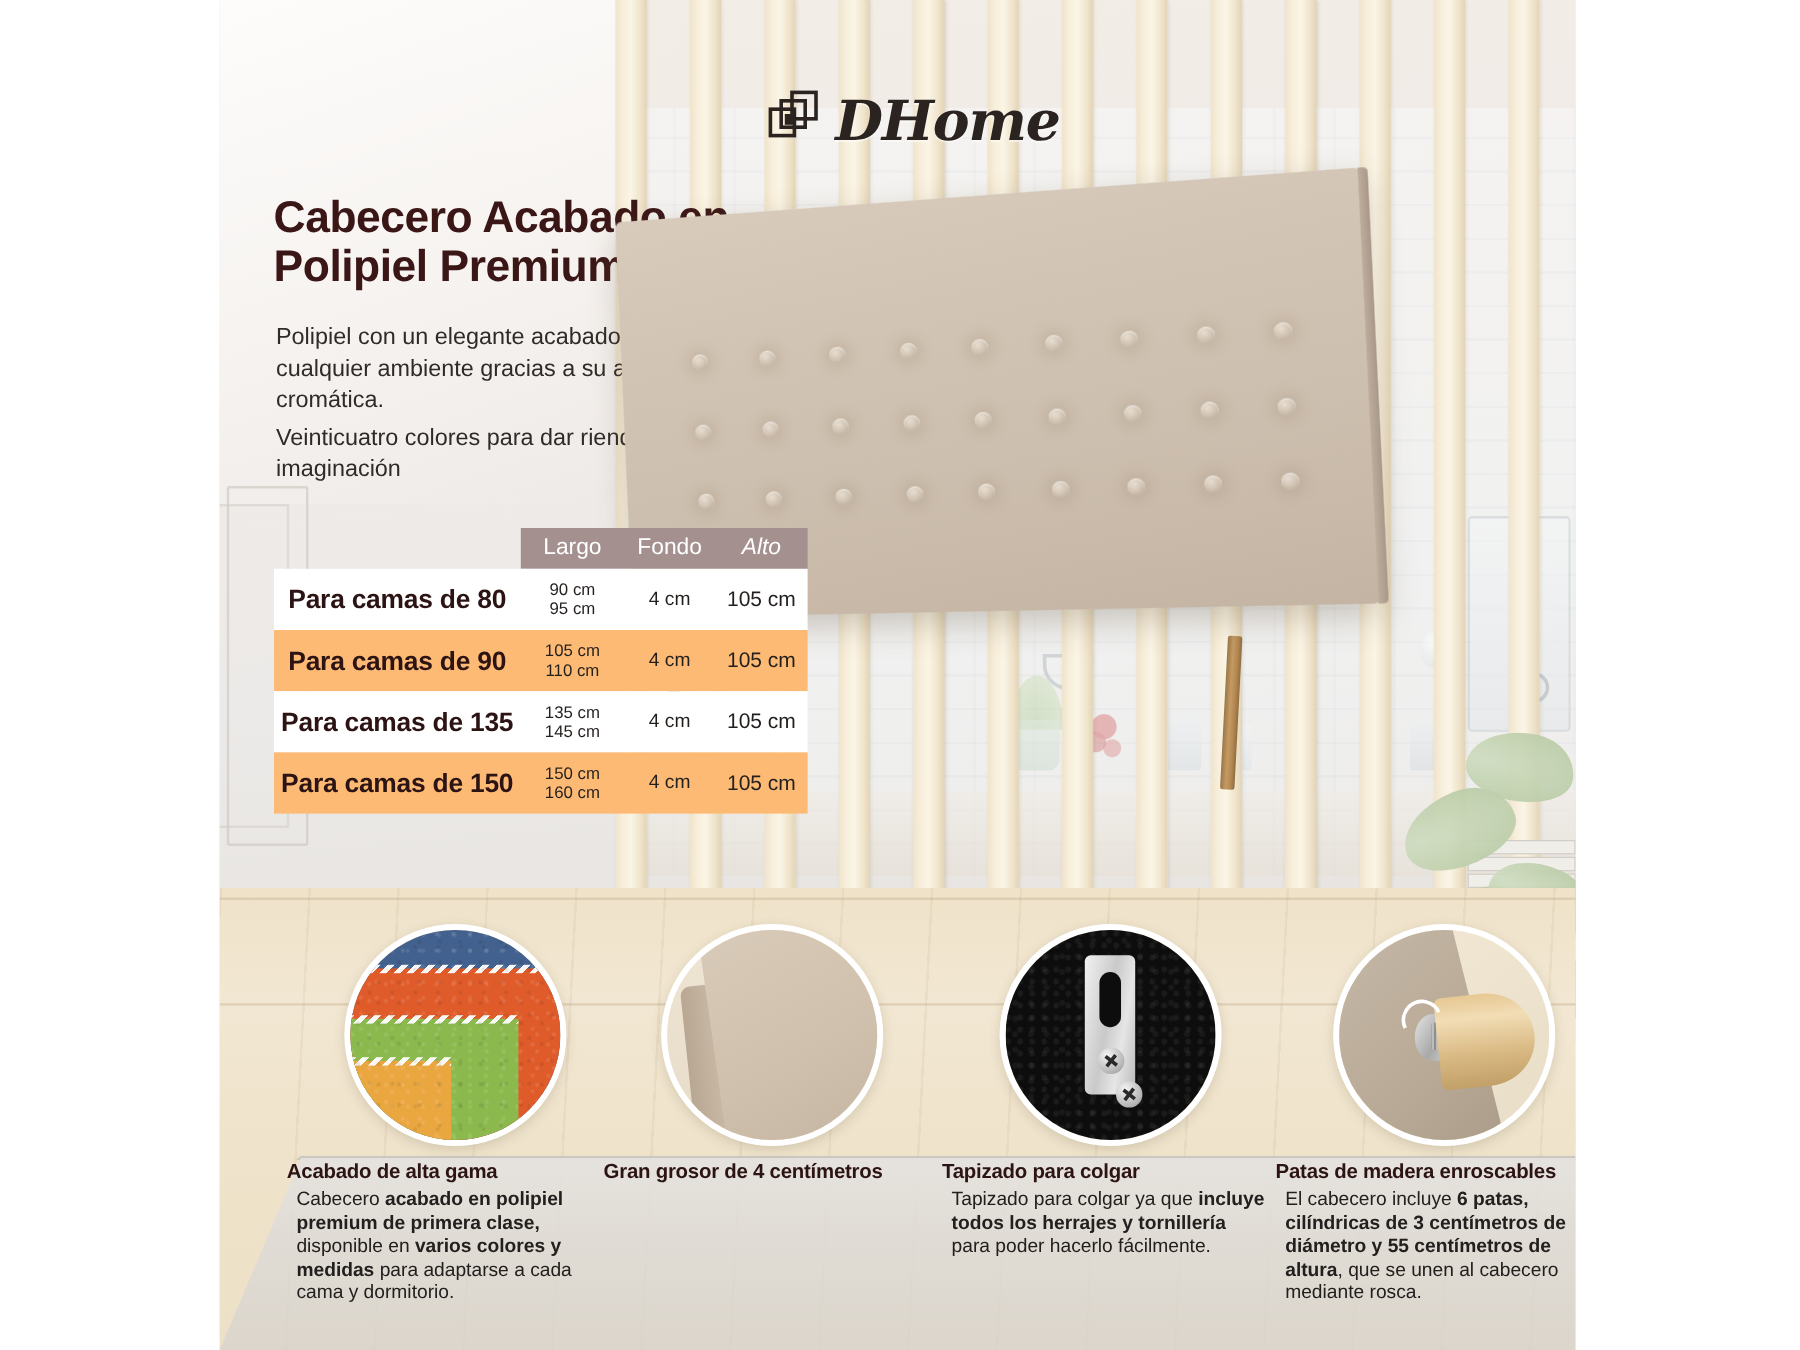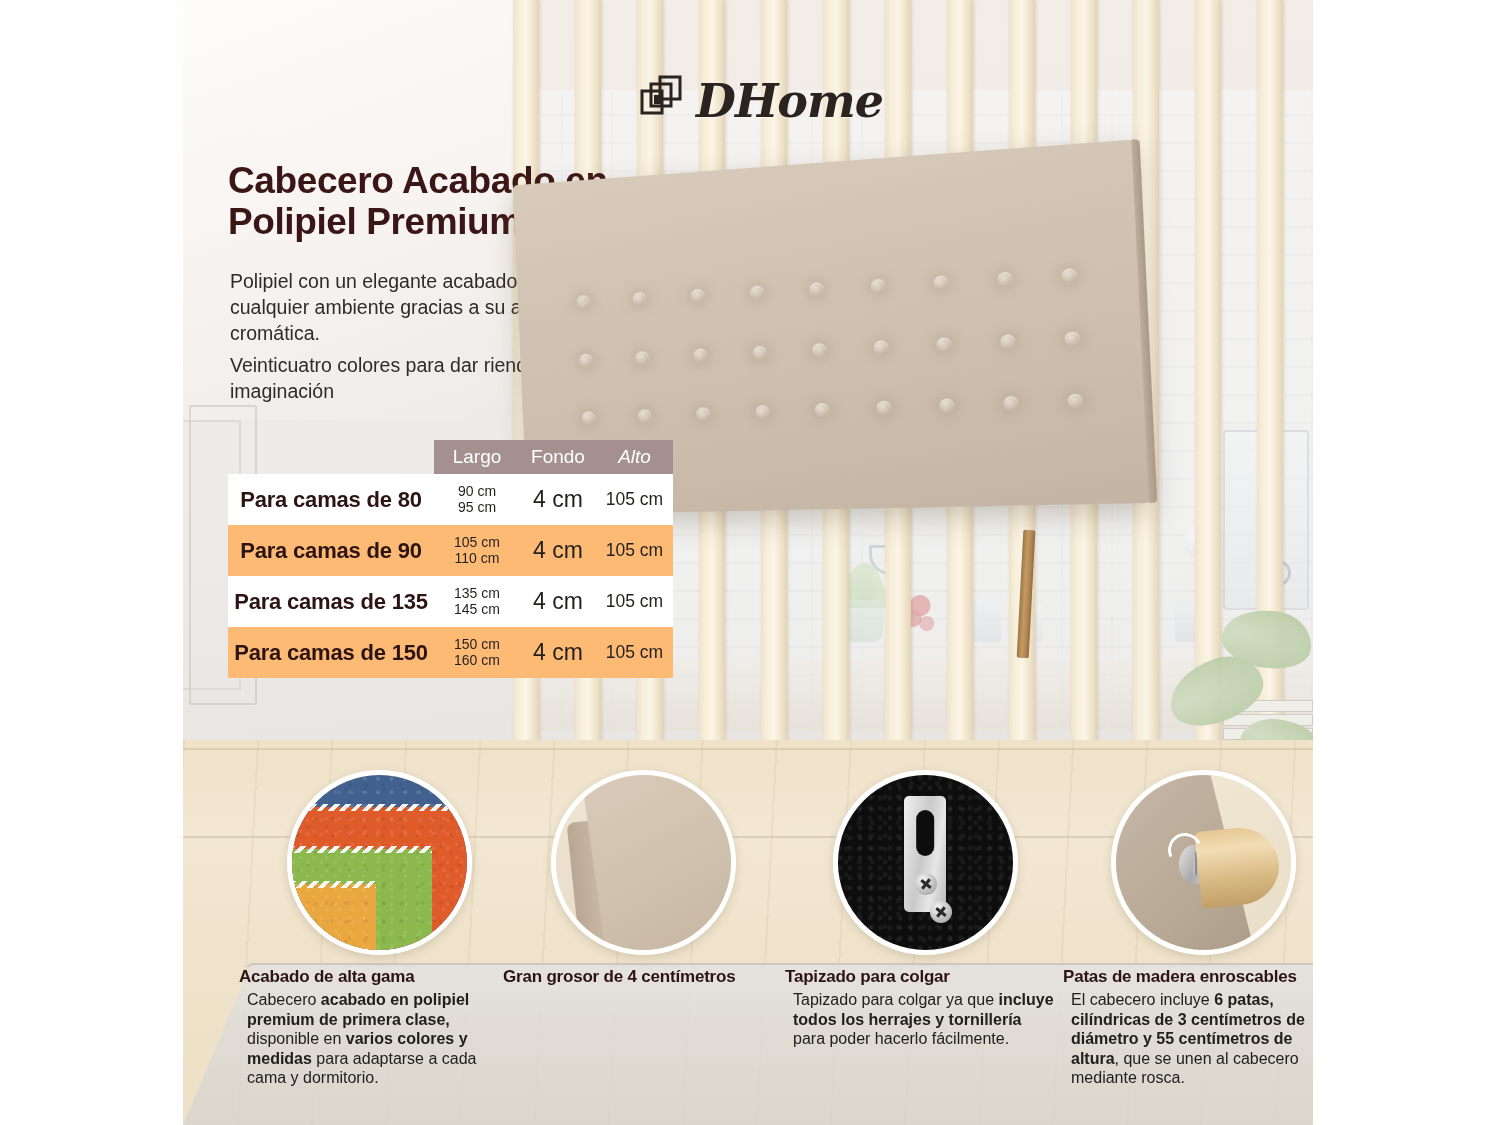--- a/index.html
+++ b/index.html
@@ -184,21 +184,21 @@
   }
   .t-row.alt { background:#fdba74; }
   .t-label {
     width:206px; text-align:center;
     font-size:22px; font-weight:700; color:#2d1414; letter-spacing:-.2px;
   }
   .t-largo {
     width:86px; text-align:center; font-size:14px; color:#231f1d;
     line-height:1.12;
   }
-  .t-fondo { width:76px; text-align:center; font-size:23px; color:#231f1d; }
+  .t-fondo { width:76px; text-align:center; font-size:16px; color:#231f1d; }
   .t-alto  { width:77px; text-align:center; font-size:17.5px; color:#231f1d; }
 
   
   .headboard-wrap { position:absolute; left:520px; top:185px; width:600px; height:560px; }
   .hb-legs { position:absolute; inset:0; }
   .hb-leg {
     position:absolute; background: linear-gradient(90deg,#9a7748,#c59a62 40%, #b08550 75%, #8e6c41);
     border-radius:2px;
   }
   .hb-panel {

